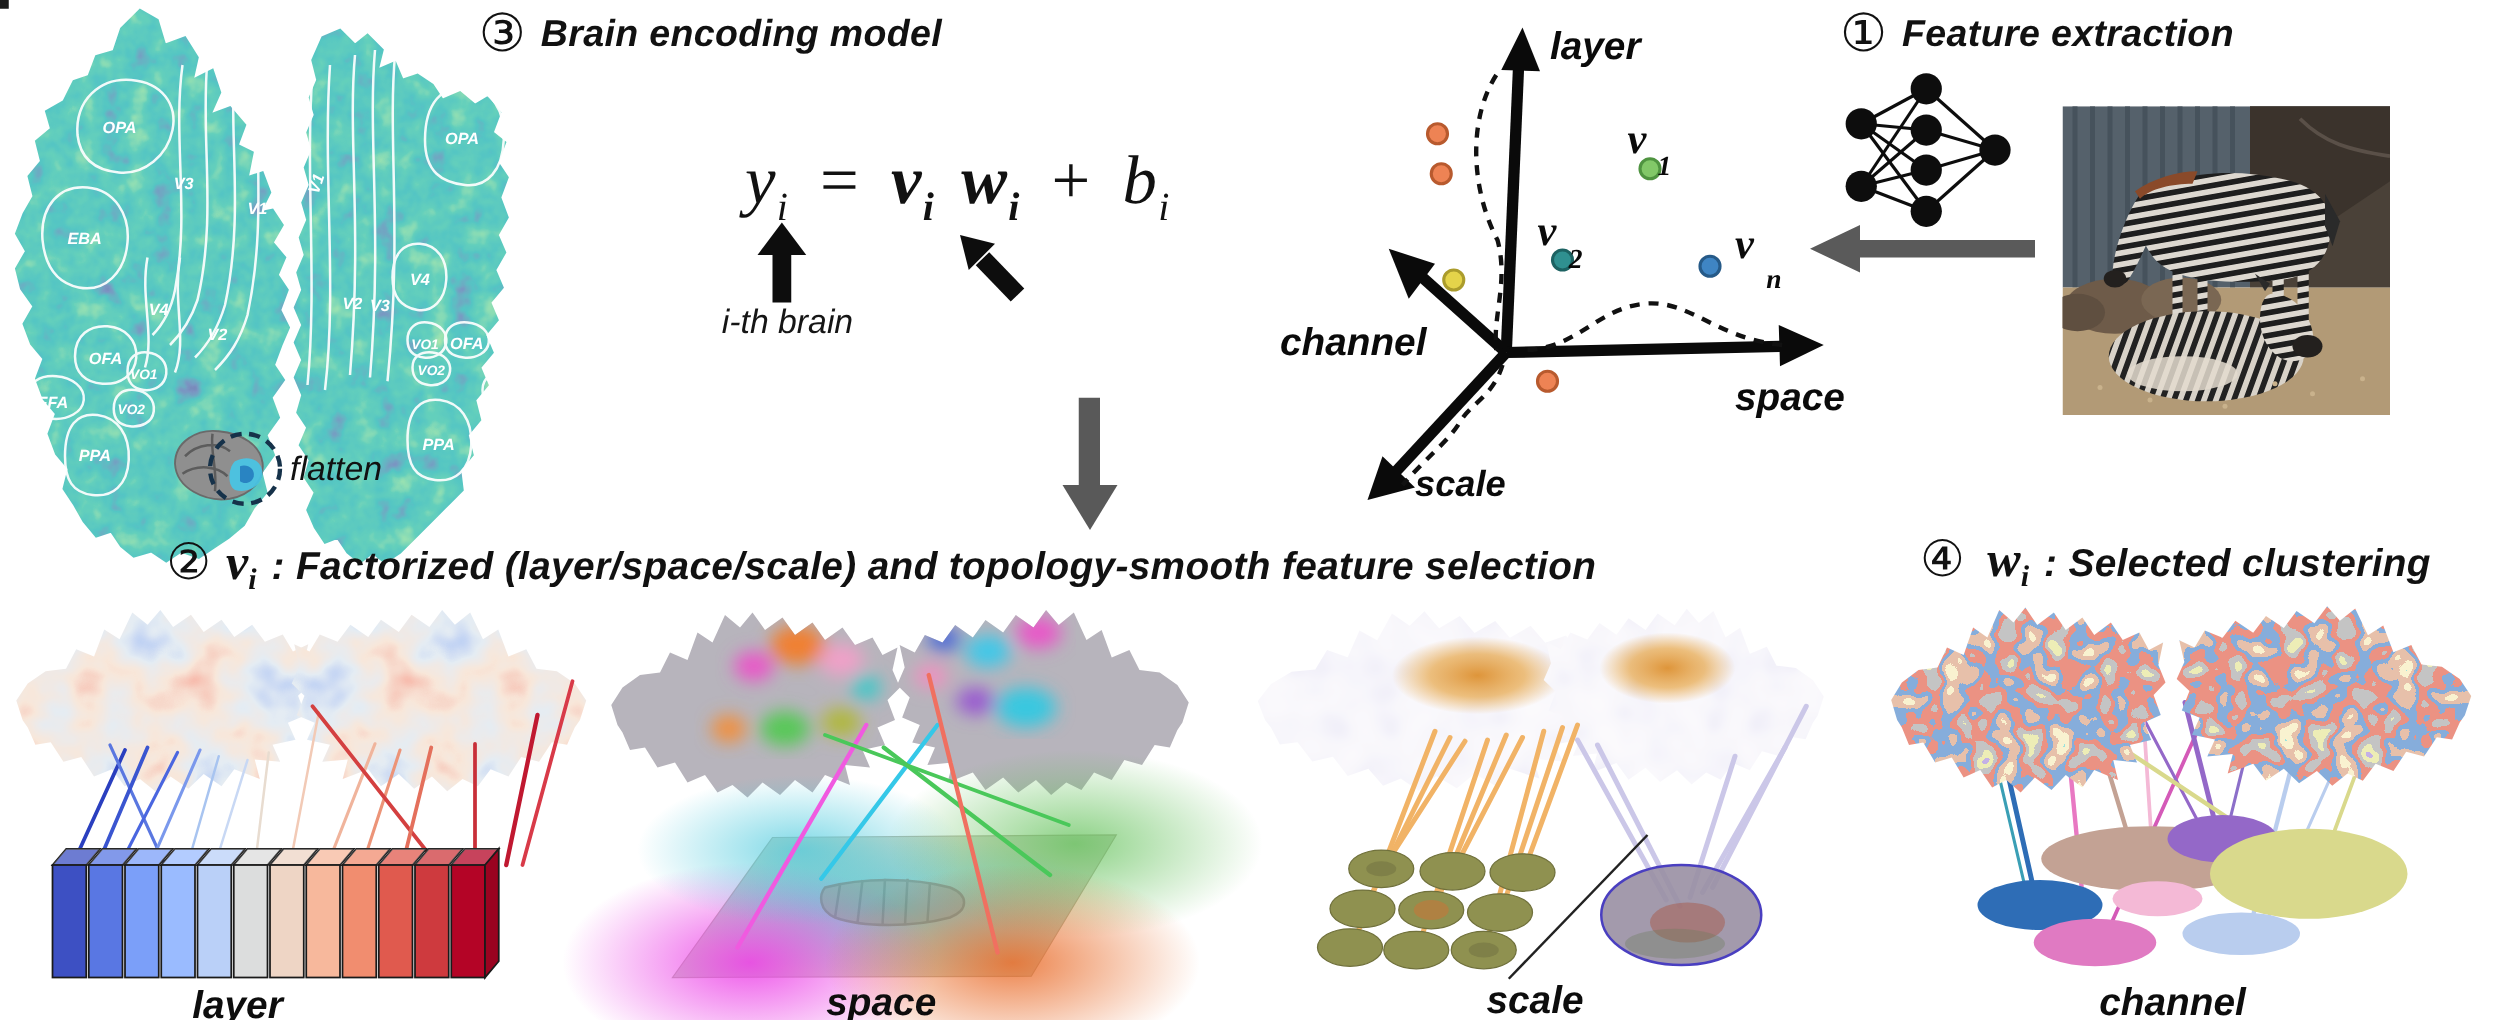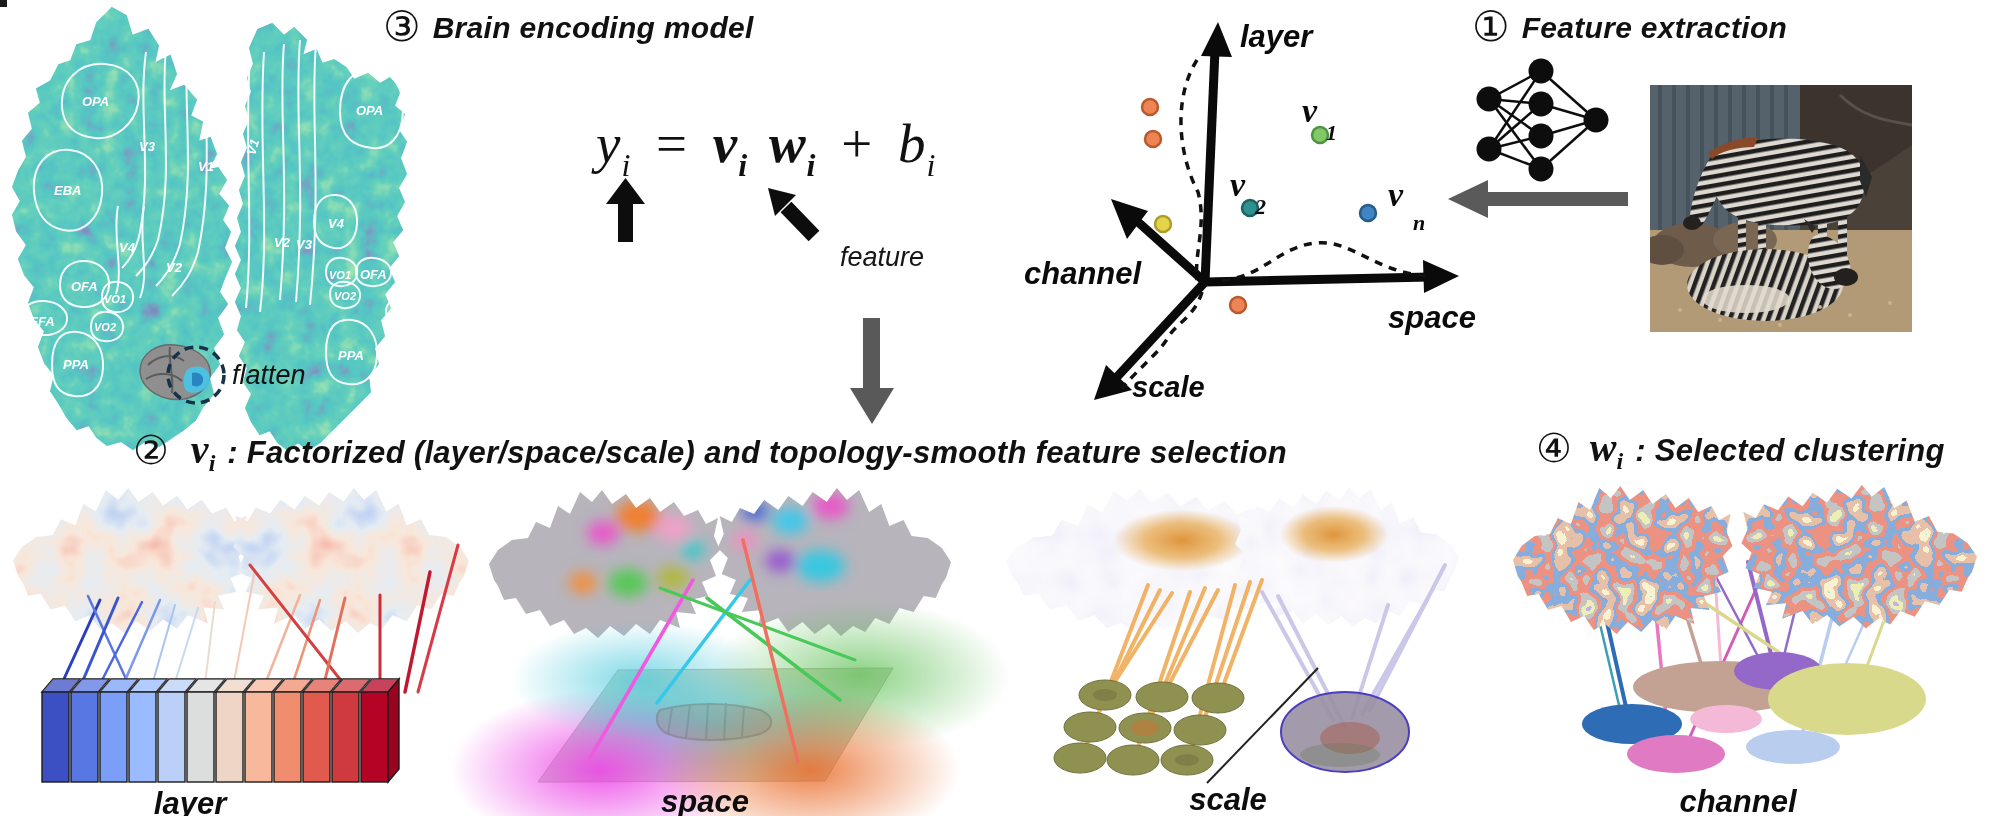--- a/index.html
+++ b/index.html
@@ -208,23 +208,23 @@
   </div>
 
   <svg class="abs" style="left:560px;top:170px;width:320px;height:80px" viewBox="0 0 320 80">
     <rect x="58" y="30" width="15" height="42" fill="#0d0d0d"></rect>
     <polygon points="65.5,8 46,34 85,34" fill="#0d0d0d"></polygon>
     <line x1="226" y1="37" x2="254" y2="66" stroke="#0d0d0d" stroke-width="15"></line>
     <polygon points="208,18 236,25 215,46" fill="#0d0d0d"></polygon>
   </svg>
 
   <div class="abs ann" style="left:530px;top:238px;width:200px">
+    <div>i-th brain</div>
   </div>
   <div class="abs ann" style="left:782px;top:238px;width:200px">
-    <div>feature</div>
   </div>
 
   <svg class="abs" style="left:840px;top:318px;width:64px;height:110px" viewBox="0 0 64 110">
     <rect x="23" y="0" width="17" height="72" fill="#595959"></rect>
     <polygon points="10,70 54,70 32,106" fill="#595959"></polygon>
   </svg>
 
   <svg class="abs" style="left:1010px;top:0;width:510px;height:440px" viewBox="0 0 510 440">
     <g stroke="#0a0a0a" stroke-width="9">
       <line x1="195" y1="282" x2="205" y2="50"></line>
@@ -345,21 +345,21 @@
         <circle cx="70" cy="235" r="2"></circle>
         <circle cx="130" cy="240" r="2"></circle>
         <circle cx="200" cy="230" r="2"></circle>
         <circle cx="240" cy="218" r="2"></circle>
         <circle cx="170" cy="222" r="2"></circle>
       </g>
   </svg>
 
   <div class="abs heading" style="left:133px;top:430px">
     <span class="h-num" style="font-size:40px">②</span>
-    <span style="margin-left:10px"><span class="h-sym">v</span><span class="h-sub">i</span></span>
+    <span style=""><span class="h-sym">v</span><span class="h-sub">i</span></span>
     <span class="h-title" style="font-size:31px">: Factorized (layer/space/scale) and topology-smooth feature selection</span>
   </div>
 
   <div class="abs heading" style="left:1536px;top:428px">
     <span class="h-num" style="font-size:40px">④</span>
     <span style="margin-left:6px"><span class="h-sym">w</span><span class="h-sub">i</span></span>
     <span class="h-title" style="font-size:31px">: Selected clustering</span>
   </div>
 
   <svg class="abs" style="left:0;top:480px;width:1995px;height:336px" viewBox="0 0 1995 336">

